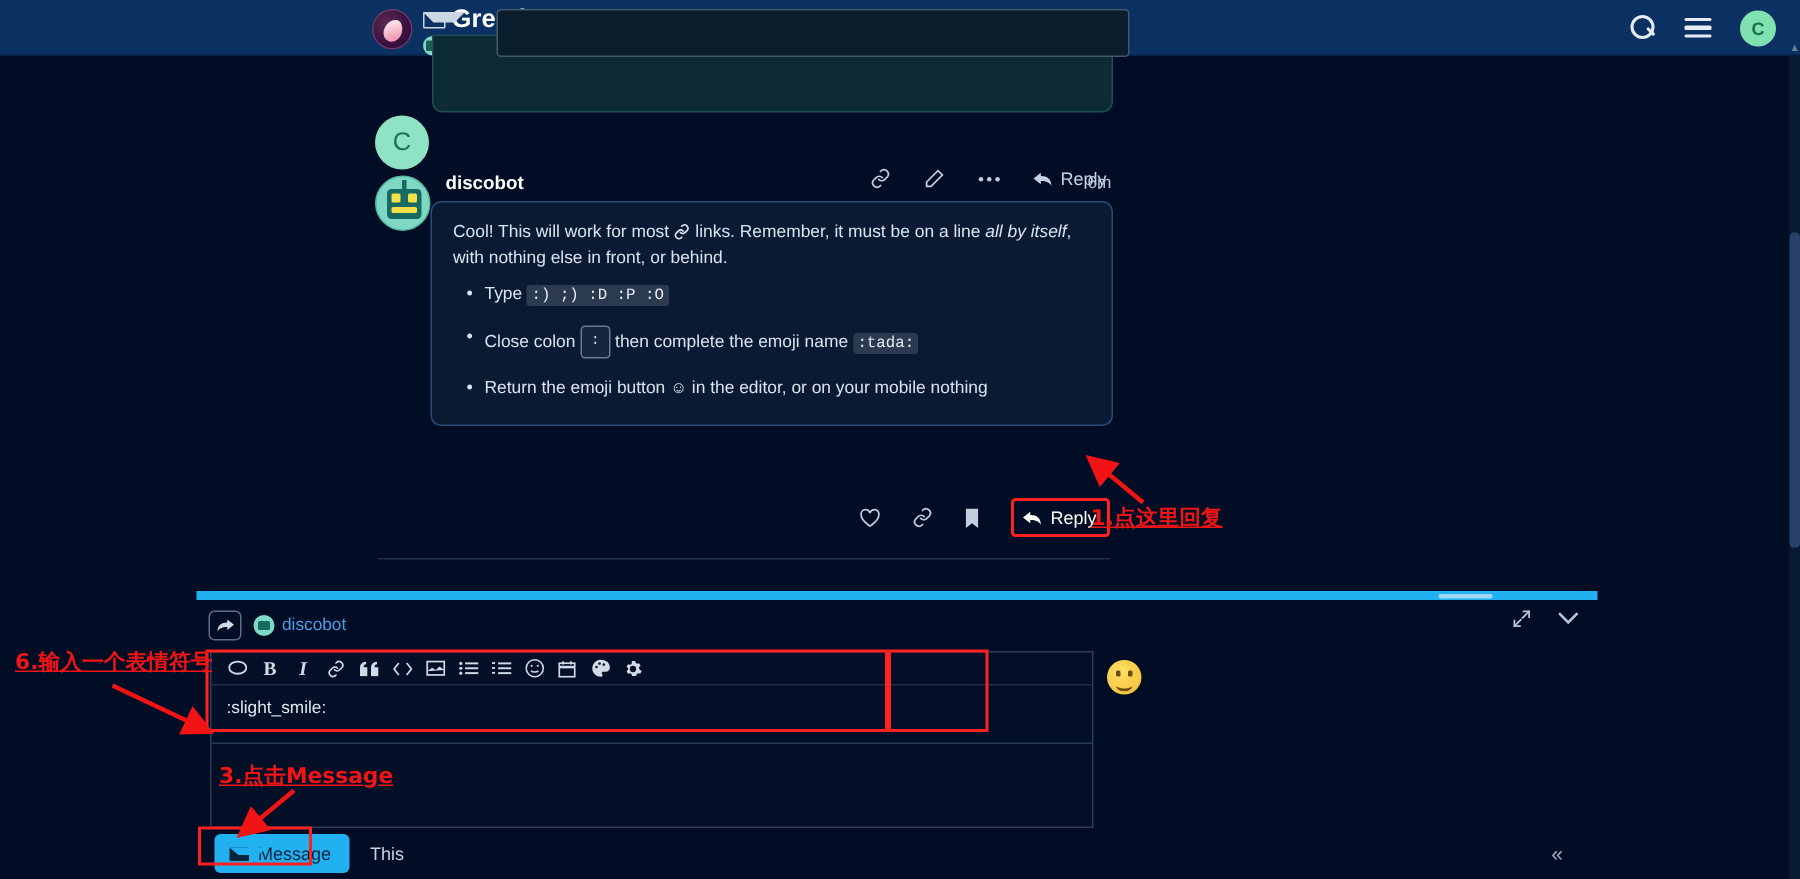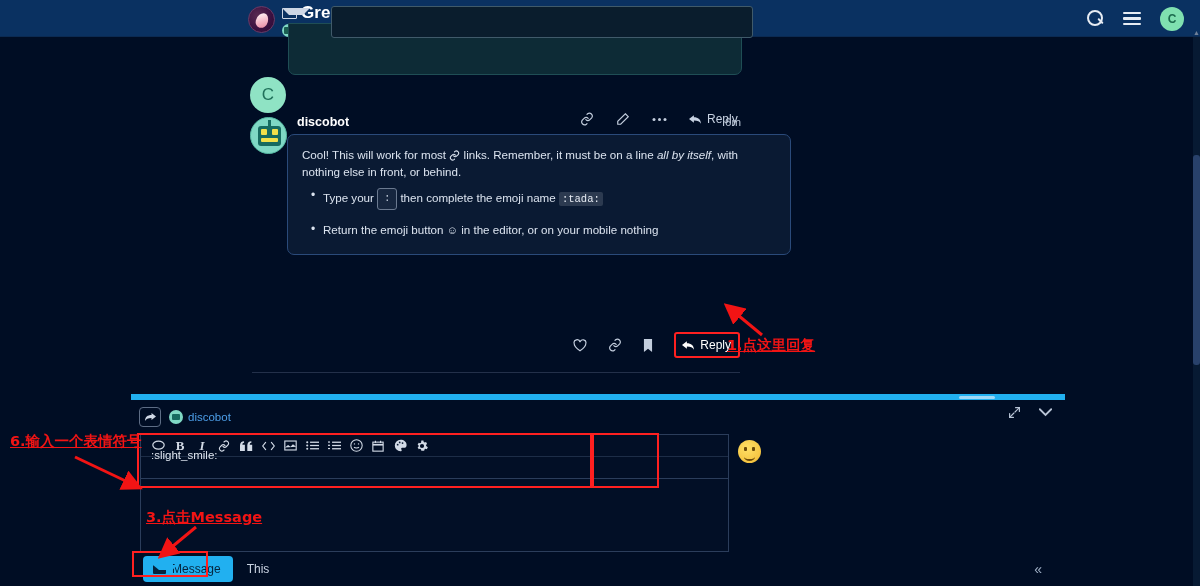--- a/index.html
+++ b/index.html
@@ -79,21 +79,21 @@
     background:#7fd8c4; border:1px solid #55b8a2; overflow:hidden;
   }
   .bot-avatar .face { position:absolute; left:7px; top:8px; width:23px; height:20px; background:#176b60; border-radius:3px; }
   .bot-avatar .face::before { content:""; position:absolute; left:3px; top:3px; width:6px; height:6px; background:#f2e04a; border-radius:1px; box-shadow:11px 0 0 #f2e04a; }
   .bot-avatar .face::after { content:""; position:absolute; left:3px; top:12px; width:17px; height:4px; background:#f2e04a; border-radius:1px; }
   .bot-avatar .antenna { position:absolute; left:17px; top:2px; width:3px; height:6px; background:#176b60; }
   .poster-name { position:absolute; left:47px; top:3px; color:#ffffff; font-size:12.5px; font-weight:bold; }
   .post-time { position:absolute; right:1px; top:4px; color:#b9c5d6; font-size:11.5px; }
 
   .post-body {
-    position:absolute; left:37px; top:22px; width:504px;
+    position:absolute; left:37px; top:22px; width:455px;
     background:#0a1a33; border:1px solid #2a4a7a; border-radius:7px;
     padding: 12px 14px 14px 14px;
   }
   .post-body p { color:#dbe3ef; font-size:11.6px; line-height:16.5px; margin-bottom: 11px; }
   .post-body p:last-of-type { margin-bottom: 8px; }
   .post-body ul { list-style:none; margin: 0 0 2px 8px; }
   .post-body li { color:#dbe3ef; font-size:11.6px; line-height:16px; margin-bottom:12px; position:relative; padding-left:13px; }
   .post-body li:last-child { margin-bottom:0; }
   .post-body li::before { content:"•"; position:absolute; left:1px; top:-1px; color:#dbe3ef; font-size:12px; }
   code.inl { background:#2c3a50; color:#e6ebf3; font-family:"Liberation Mono", monospace; font-size:10.5px; padding:1px 3px; border-radius:2px; }
@@ -138,21 +138,21 @@
   .comp-target { display:flex; align-items:center; gap:5px; color:#4c9ee8; font-size:11.5px; }
   .comp-target .tav { width:14px; height:14px; border-radius:50%; background:#7fd8c4; position:relative; overflow:hidden; }
   .comp-target .tav::after { content:""; position:absolute; left:3px; top:4px; width:8px; height:6px; background:#176b60; border-radius:1px; }
   .comp-head-right { position:absolute; right:13px; top:2px; display:flex; align-items:center; gap:18px; }
   .editor-outer { position:absolute; left:9px; top:40px; width:589px; height:118px; border:1px solid #2b3d5b; background:#020f26; }
   .toolbar { position:absolute; left:0; top:0; width:587px; height:22px; display:flex; align-items:center; gap:0px; padding-left:6px; border-bottom:1px solid #1d2d47; }
   .tb-item { width:22px; height:20px; display:flex; align-items:center; justify-content:center; color:#d2dae6; font-size:12px; }
   .tb-item b { font-family:"Liberation Serif", serif; font-size:13px; font-weight:bold; }
   .tb-item i.it { font-family:"Liberation Serif", serif; font-size:13px; font-style:italic; font-weight:bold; }
 
-  .text-area { position:absolute; left:0; top:6px; width:587px; height:38px; padding:8px 10px; color:#dfe6f0; font-size:11.5px; border-bottom:1px solid #2b3d5b; }
+  .text-area { position:absolute; left:0; top:23px; width:587px; height:38px; padding:8px 10px; color:#dfe6f0; font-size:11.5px; border-bottom:1px solid #2b3d5b; }
   .lower-empty { position:absolute; left:0; top:62px; width:587px; height:54px; }
 
   .preview-pane { position:absolute; left:598px; top:40px; width:60px; height:55px; }
   .emoji-big { position:absolute; left:9px; top:6px; width:23px; height:23px; border-radius:50%;
     background:radial-gradient(circle at 40% 35%, #ffe066 0%, #f5c542 70%, #e0a92c 100%); }
   .emoji-big::before { content:""; position:absolute; left:6px; top:7px; width:3px; height:4px; background:#6d4b08; border-radius:1px; box-shadow:8px 0 0 #6d4b08; }
   .emoji-big::after { content:""; position:absolute; left:6px; top:13px; width:11px; height:6px; border-bottom:2px solid #6d4b08; border-radius:0 0 50% 50%; }
 
   
   .redbox { position:absolute; border:2px solid #ff2020; pointer-events:none; }
@@ -254,21 +254,24 @@
         <p>
           <span>Cool! This will work for most </span><span class="gi" style="vertical-align:-2px;">
               <svg width="11" height="11" viewBox="0 0 24 24" fill="none" stroke="#dbe3ef" stroke-width="2.4" stroke-linecap="round">
                 <path d="M10 13a5 5 0 0 0 7 0l3-3a5 5 0 0 0-7-7l-1 1"></path>
                 <path d="M14 11a5 5 0 0 0-7 0l-3 3a5 5 0 0 0 7 7l1-1"></path>
               </svg>
             </span><span> links. Remember, it must be on a line </span><em>all by itself</em><span>, with nothing else in front, or behind.</span>
         </p>
         <ul>
           <li>
-            <span>Type your </span><span class="kbd">:</span><span> then complete the emoji name </span><code class="inl">:tada:</code>
+            <span>Type </span><code class="inl">:)  ;)  :D  :P  :O</code>
+          </li>
+          <li>
+            <span>Close colon </span><span class="kbd">:</span><span> then complete the emoji name </span><code class="inl">:tada:</code>
           </li>
           <li>
             <span>Return the emoji button </span><span style="font-size:11px;">☺</span><span> in the editor, or on your mobile nothing</span>
           </li>
         </ul>
       </div>
 
       <div class="post-actions" style="top:220px;">
         <span class="gi">
           <svg width="14" height="13" viewBox="0 0 24 22" fill="none" stroke="#c3cede" stroke-width="2">

